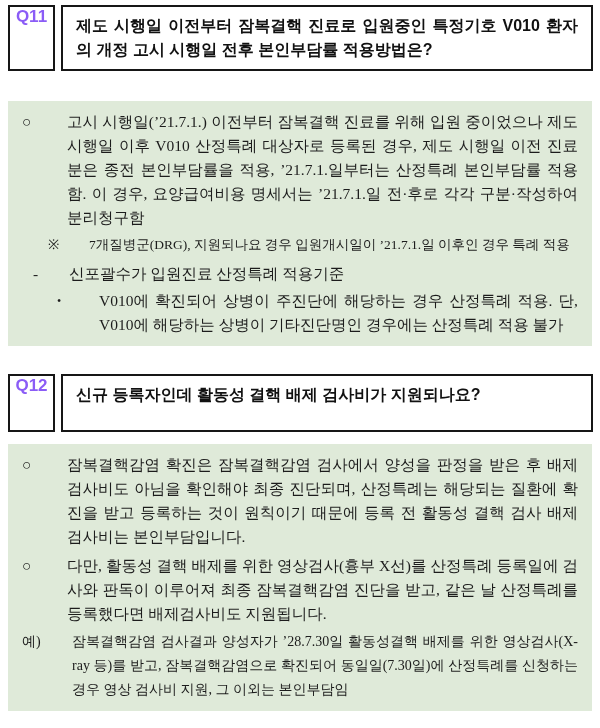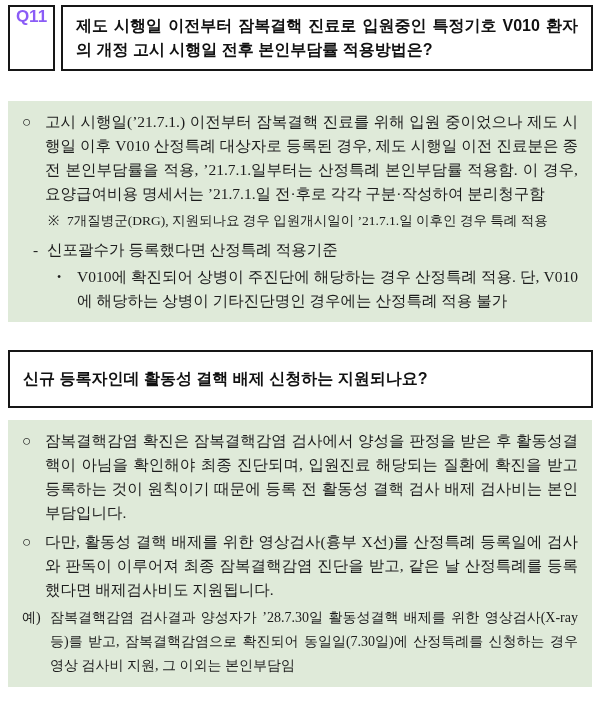--- a/index.html
+++ b/index.html
@@ -21,21 +21,21 @@
     width: 47px; flex: 0 0 47px;
     border: 2px solid #161616;
     display: flex; align-items: flex-start; justify-content: center;
     font-family: "Liberation Sans", "DejaVu Sans", sans-serif;
     font-weight: bold; font-size: 17px; color: #8b5cf6;
     background: #ffffff;
   }
   .q-text-box {
     flex: 1;
     border: 2px solid #161616;
-    display: flex; align-items: center;
+    display: flex; 
     padding: 7px 13px;
     background: #ffffff;
   }
   .q-text {
     width: 100%;
     font-family: "Liberation Sans", "DejaVu Sans", sans-serif;
     font-weight: bold; font-size: 16px; line-height: 24px;
     color: #111;
     text-align: justify;
   }
@@ -45,21 +45,21 @@
     margin: 0 8px;
     background: #dfead9;
     padding: 9px 14px;
   }
   .answer-block.a11 { margin-top: 30px; margin-bottom: 28px; }
   .answer-block.a12 { margin-top: 12px; }
 
   .para { display: flex; margin-top: 5px; font-size: 15.5px; line-height: 24px; }
   .para:first-child { margin-top: 0; }
   .marker { flex: 0 0 23px; }
-  .ptext { flex: 1; text-align: justify; }
+  .ptext { flex: 1; text-align: justify; margin-left: 22px; }
 
   .para-note   { font-size: 13.5px; line-height: 22px; margin-left: 26px; margin-top: 4px; }
   .para-note .marker { flex: 0 0 19px; }
   .para-dash   { margin-left: 11px; margin-top: 6px; }
   .para-dash .marker { flex: 0 0 14px; }
   .para-bullet { margin-left: 35px; margin-top: 3px; }
   .para-bullet .marker { flex: 0 0 20px; font-size: 12px; }
   .para-example { font-size: 14px; line-height: 24px; margin-top: 4px; }
   .para-example .marker { flex: 0 0 28px; }
 </style>
@@ -81,38 +81,41 @@
     <div class="para para-circle">
       <span class="marker">○</span>
       <span class="ptext">고시 시행일(’21.7.1.) 이전부터 잠복결핵 진료를 위해 입원 중이었으나 제도 시행일 이후 V010 산정특례 대상자로 등록된 경우, 제도 시행일 이전 진료분은 종전 본인부담률을 적용, ’21.7.1.일부터는 산정특례 본인부담률 적용함. 이 경우, 요양급여비용 명세서는 ’21.7.1.일 전·후로 각각 구분·작성하여 분리청구함</span>
     </div>
     <div class="para para-note">
       <span class="marker">※</span>
       <span class="ptext">7개질병군(DRG), 지원되나요 경우 입원개시일이 ’21.7.1.일 이후인 경우 특례 적용</span>
     </div>
     <div class="para para-dash">
       <span class="marker">-</span>
-      <span class="ptext">신포괄수가 등록했다면 산정특례 적용기준</span>
+      <span class="ptext">신포괄수가 입원진료 산정특례 적용기준</span>
     </div>
     <div class="para para-bullet">
       <span class="marker">•</span>
       <span class="ptext">V010에 확진되어 상병이 주진단에 해당하는 경우 산정특례 적용. 단, V010에 해당하는 상병이 기타진단명인 경우에는 산정특례 적용 불가</span>
     </div>
   </div>
 
   <div class="q-row">
+    <div class="q-label-box">
+      <span>Q12</span>
+    </div>
     <div class="q-text-box">
-      <div class="q-text">신규 등록자인데 활동성 결핵 배제 신청하는 지원되나요?</div>
+      <div class="q-text">신규 등록자인데 활동성 결핵 배제 검사비가 지원되나요?</div>
     </div>
   </div>
 
   <div class="answer-block a12">
     <div class="para para-circle">
       <span class="marker">○</span>
-      <span class="ptext">잠복결핵감염 확진은 잠복결핵감염 검사에서 양성을 판정을 받은 후 활동성결핵이 아님을 확인해야 최종 진단되며, 입원진료 해당되는 질환에 확진을 받고 등록하는 것이 원칙이기 때문에 등록 전 활동성 결핵 검사 배제 검사비는 본인부담입니다.</span>
+      <span class="ptext">잠복결핵감염 확진은 잠복결핵감염 검사에서 양성을 판정을 받은 후 배제검사비도 아님을 확인해야 최종 진단되며, 산정특례는 해당되는 질환에 확진을 받고 등록하는 것이 원칙이기 때문에 등록 전 활동성 결핵 검사 배제 검사비는 본인부담입니다.</span>
     </div>
     <div class="para para-circle">
       <span class="marker">○</span>
       <span class="ptext">다만, 활동성 결핵 배제를 위한 영상검사(흉부 X선)를 산정특례 등록일에 검사와 판독이 이루어져 최종 잠복결핵감염 진단을 받고, 같은 날 산정특례를 등록했다면 배제검사비도 지원됩니다.</span>
     </div>
     <div class="para para-example">
       <span class="marker">예)</span>
       <span class="ptext">잠복결핵감염 검사결과 양성자가 ’28.7.30일 활동성결핵 배제를 위한 영상검사(X-ray 등)를 받고, 잠복결핵감염으로 확진되어 동일일(7.30일)에 산정특례를 신청하는 경우 영상 검사비 지원, 그 이외는 본인부담임</span>
     </div>
   </div>

